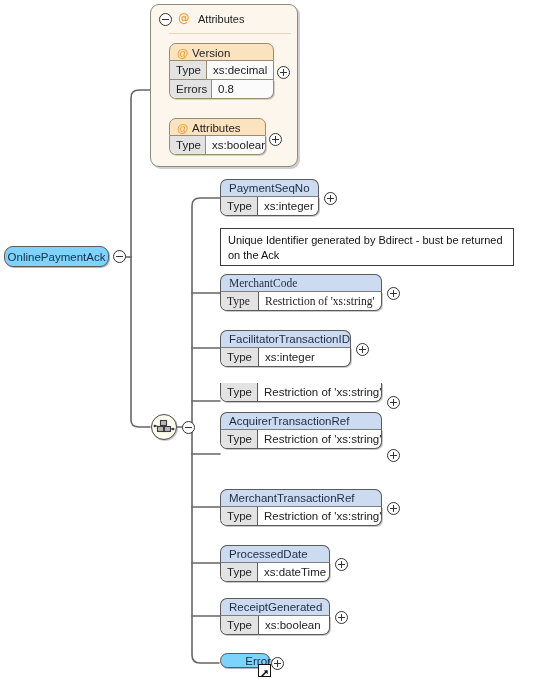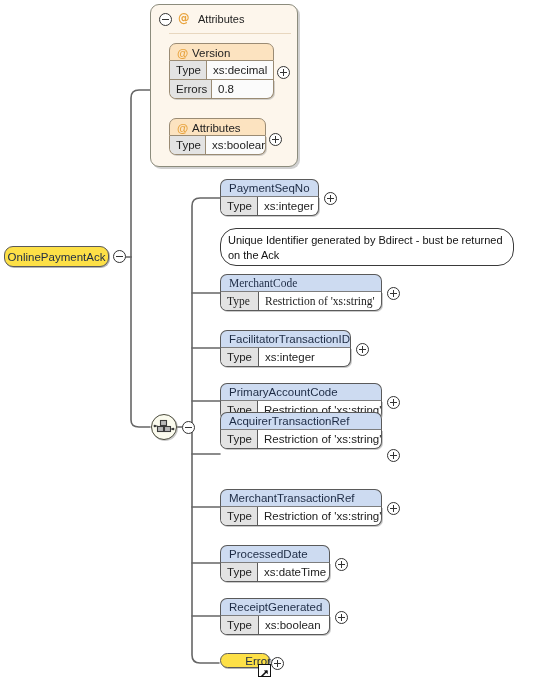--- a/index.html
+++ b/index.html
@@ -7,21 +7,21 @@
     width:538px;height:679px;position:relative;overflow:hidden;
     font-family:"Liberation Sans","DejaVu Sans",sans-serif;
     -webkit-font-smoothing:antialiased;
   }
   #canvas{position:absolute;left:0;top:0;width:538px;height:679px;}
   svg.wires{position:absolute;left:0;top:0;width:538px;height:679px;pointer-events:none;}
 
   
   .pill{
     position:absolute;box-sizing:border-box;
-    background:#fde047;border:1px solid #5a5a5a;border-radius:9px;
+    background:#7dd3fc;border:1px solid #5a5a5a;border-radius:9px;
     font-size:11.5px;color:#1d2b44;display:flex;align-items:center;
     justify-content:center;padding:0 8px;white-space:nowrap;
     box-shadow:1px 1px 0 rgba(120,120,120,.55);
   }
 
   
   .ebox{position:absolute;box-sizing:border-box;}
   .ebox .hdr{
     box-sizing:border-box;background:#cddbf1;border:1px solid #5a5a5a;
     border-radius:7px 7px 0 0;border-bottom:1px solid #7d7d7d;
@@ -93,21 +93,21 @@
     font-size:11.5px;color:#222;padding:2px 5px 0 6px;line-height:14px;white-space:nowrap;
   }
   .abox .arow .v{
     box-sizing:border-box;font-size:11.5px;color:#222;padding:2px 6px 0 6px;
     line-height:14px;white-space:nowrap;flex:1;
   }
 
   
   .anno{
     position:absolute;box-sizing:border-box;background:#ffffff;
-    border:1px solid #3a3a3a;border-radius:16px;font-size:11px;color:#111;
+    border:1px solid #3a3a3a;border-radius:0;font-size:11px;color:#111;
     padding:4px 7px 3px 7px;line-height:15px;
   }
 
   
   .seq{
     position:absolute;width:26px;height:26px;border-radius:50%;
     background:#fbfbee;border:1px solid #4a4a3c;box-sizing:border-box;
     box-shadow:1px 1px 0 rgba(150,150,150,.5);
   }
 
@@ -228,21 +228,20 @@
   <div class="ebox" style="left:220px;top:330px;width:131px;">
     <div class="hdr">FacilitatorTransactionID</div>
     <div class="row">
       <div class="k" style="width:38px;">Type</div>
       <div class="v">xs:integer</div>
     </div>
   </div>
   <div class="circ plus" style="left:356px;top:343px;"></div>
 
   <div class="ebox" style="left:220px;top:383px;width:162px;">
-    <div class="hdr">PrimaryAccountCode</div>
     <div class="row">
       <div class="k" style="width:38px;">Type</div>
       <div class="v">Restriction of 'xs:string'</div>
     </div>
   </div>
   <div class="circ plus" style="left:387px;top:396px;"></div>
 
   <div class="ebox" style="left:220px;top:412px;width:162px;">
     <div class="hdr">AcquirerTransactionRef</div>
     <div class="row">

